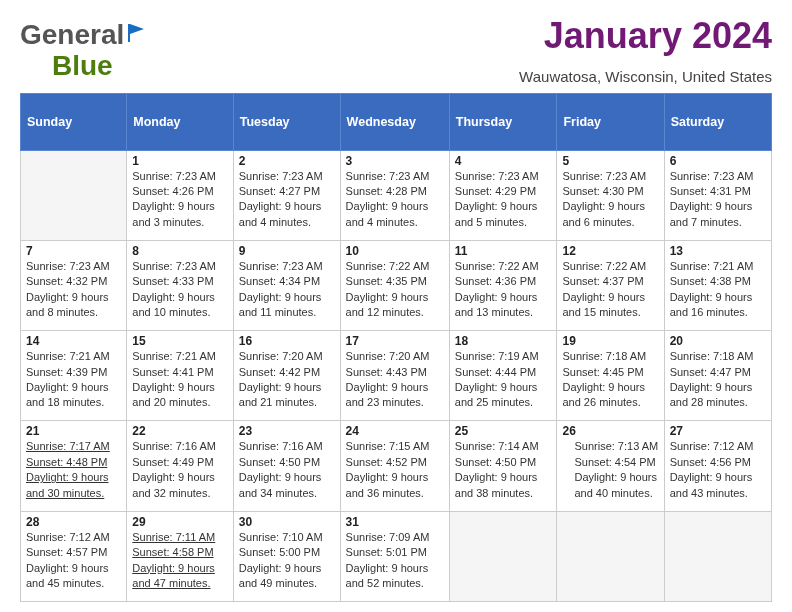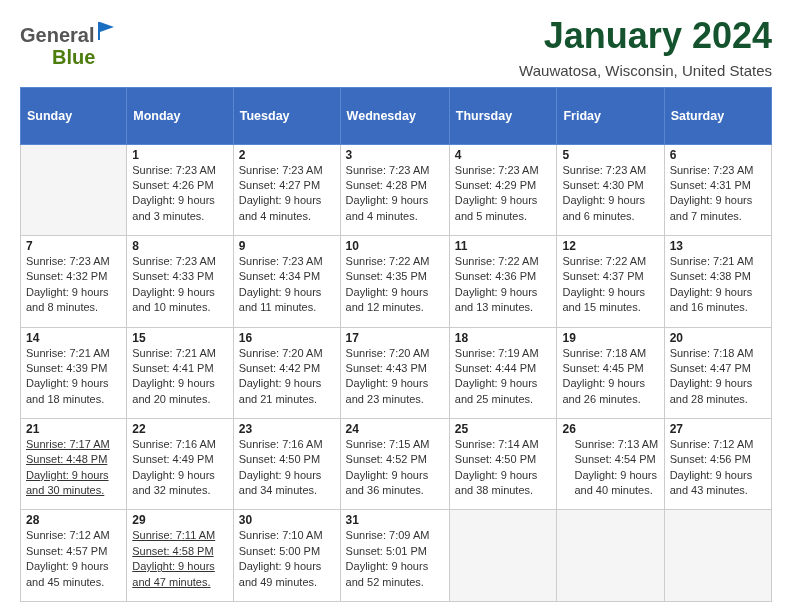--- a/index.html
+++ b/index.html
@@ -22,44 +22,44 @@
       justify-content: space-between;
       align-items: flex-start;
       margin-bottom: 8px;
     }
     .logo {
       display: flex;
       align-items: center;
       margin-top: 4px;
     }
     .logo-text {
-      font-size: 20px;
+      font-size: 28px;
       font-weight: bold;
       line-height: 1.1;
     }
     .logo-general { color: #555; }
     .logo-blue { color: #4d7c0f; margin-left: 32px; }
     .logo-icon {
       width: 22px;
       height: 22px;
       margin-left: 2px;
     }
     .title-block {
       text-align: right;
     }
     .month-title {
       font-size: 36px;
       font-weight: bold;
-      color: #14532d;
+      color: #701a75;
       line-height: 1.1;
     }
     .location-title {
       font-size: 15px;
       color: #444;
-      margin-top: 6px;
+      margin-top: 12px;
     }
     .calendar {
       width: 100%;
       border-collapse: collapse;
       flex: 1;
     }
     .calendar thead tr th {
       background: #3a6bbf;
       color: #fff;
       font-size: 12.5px;

